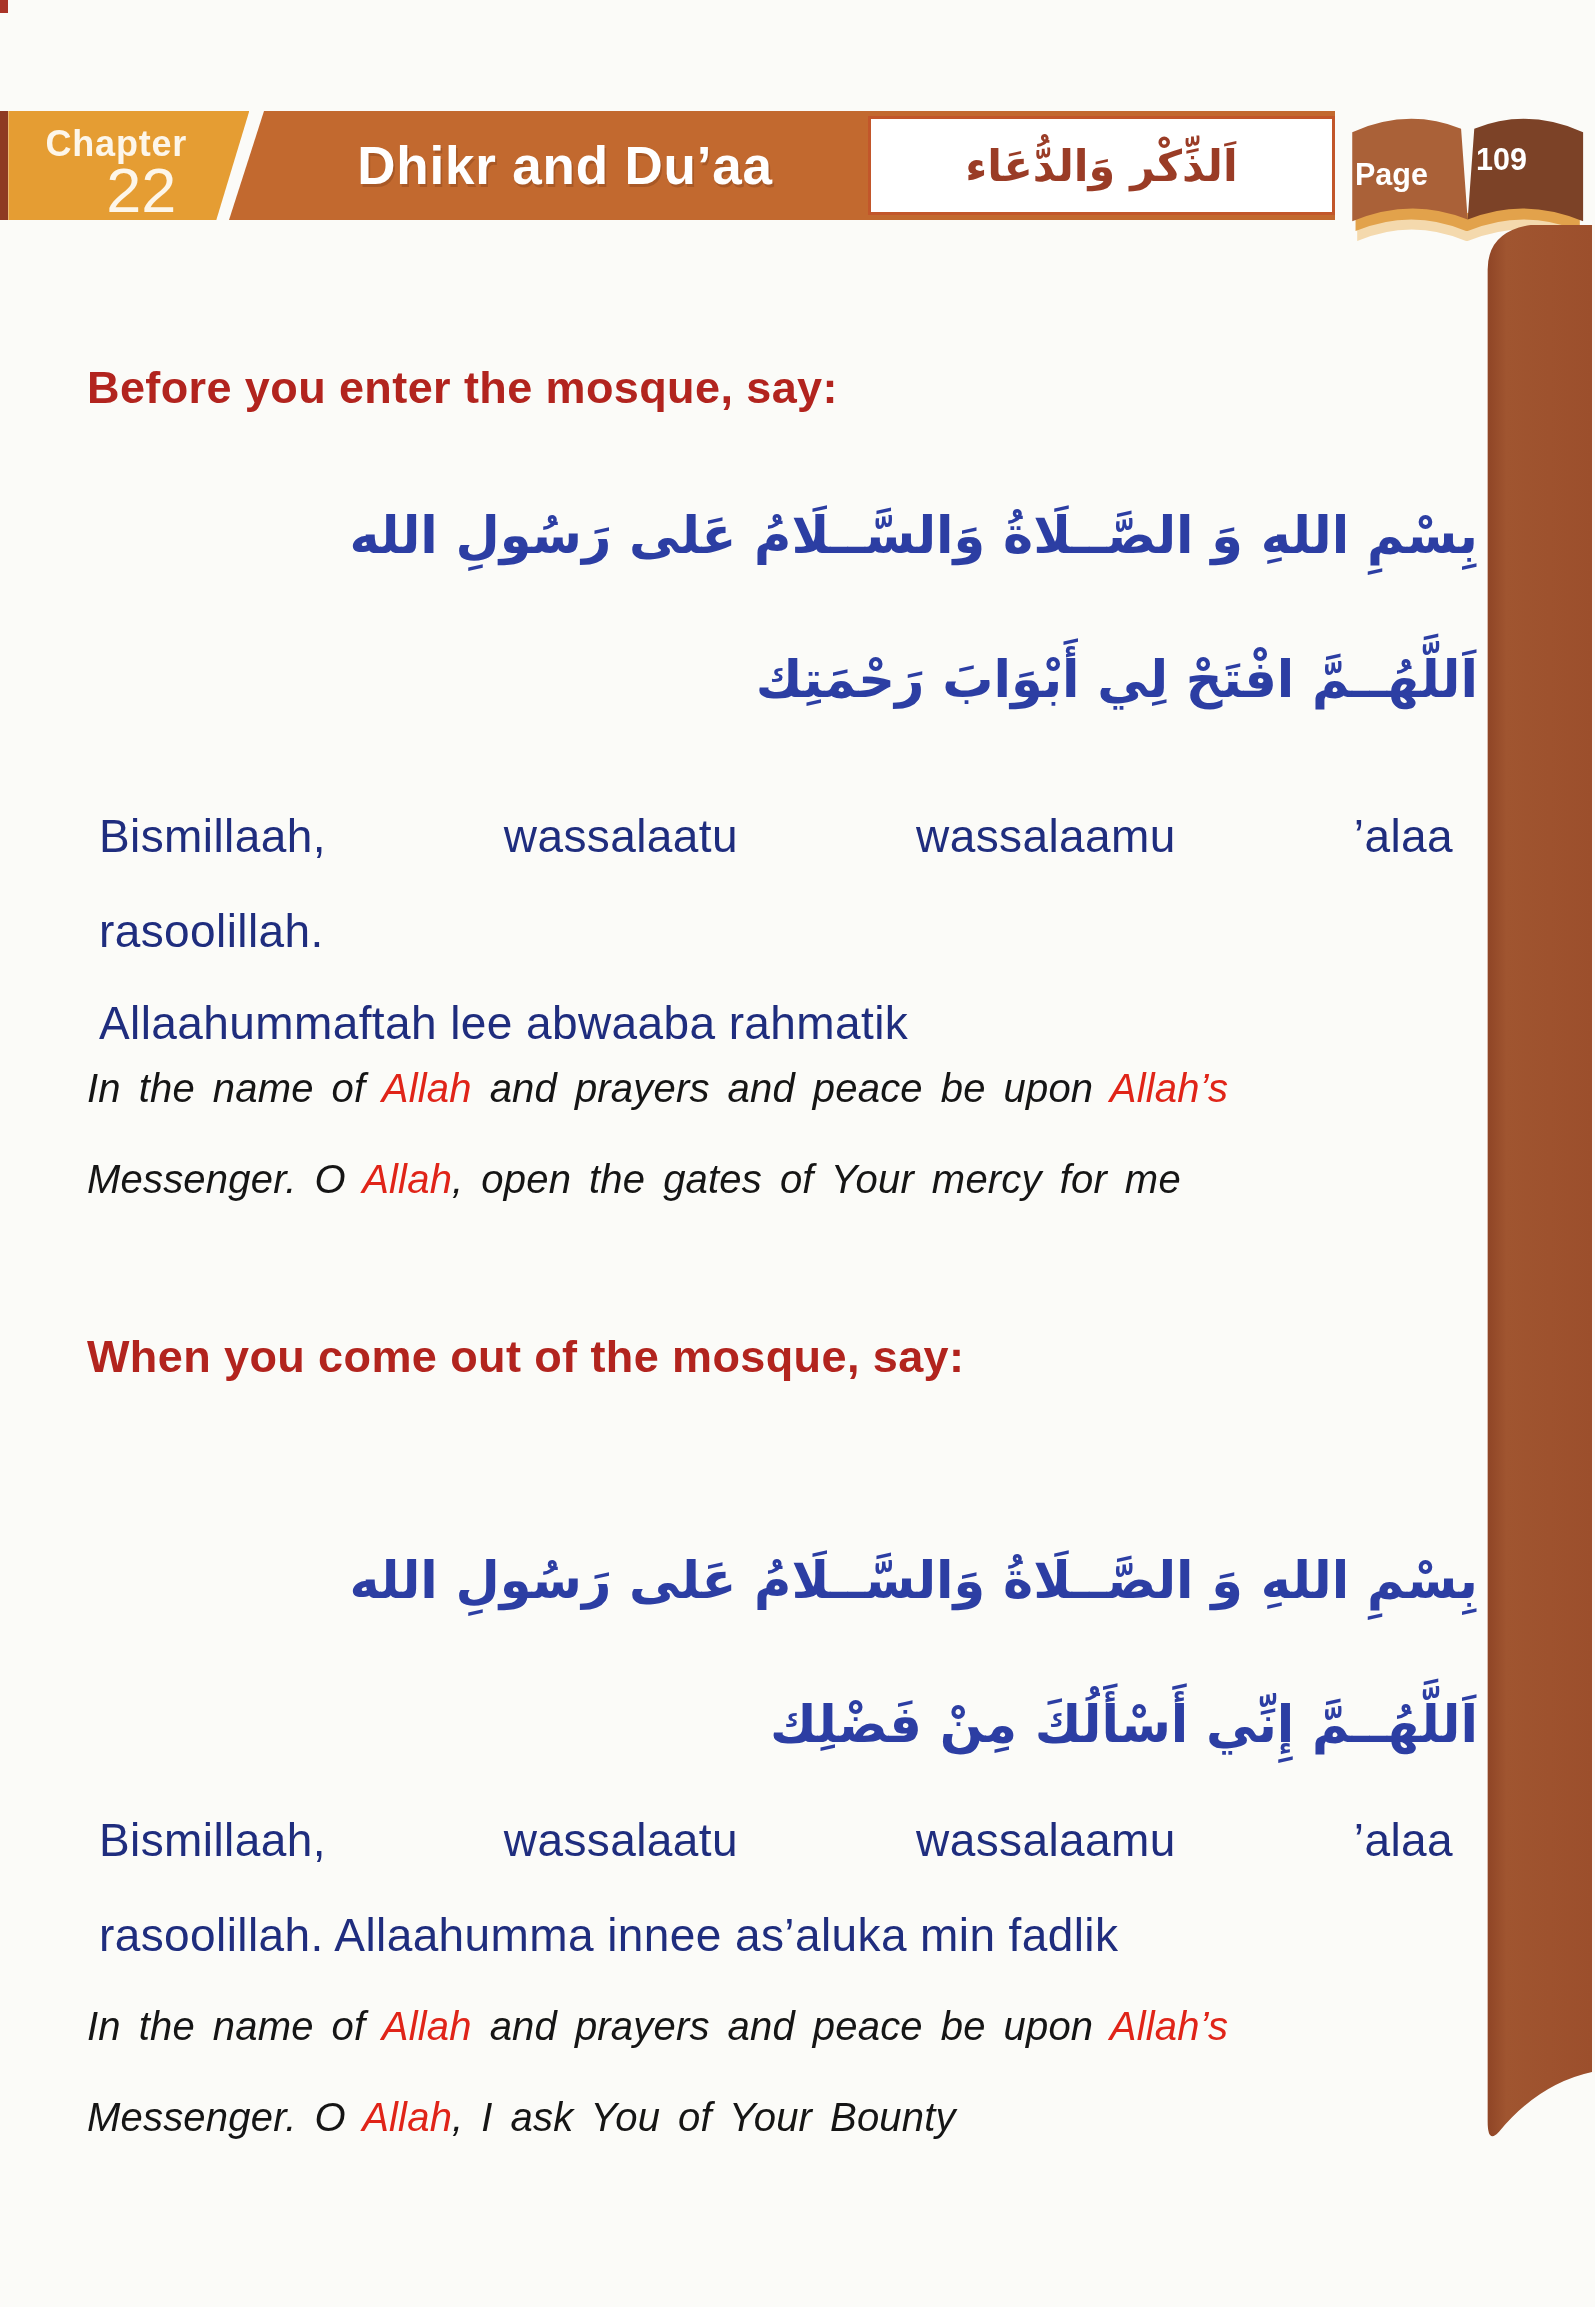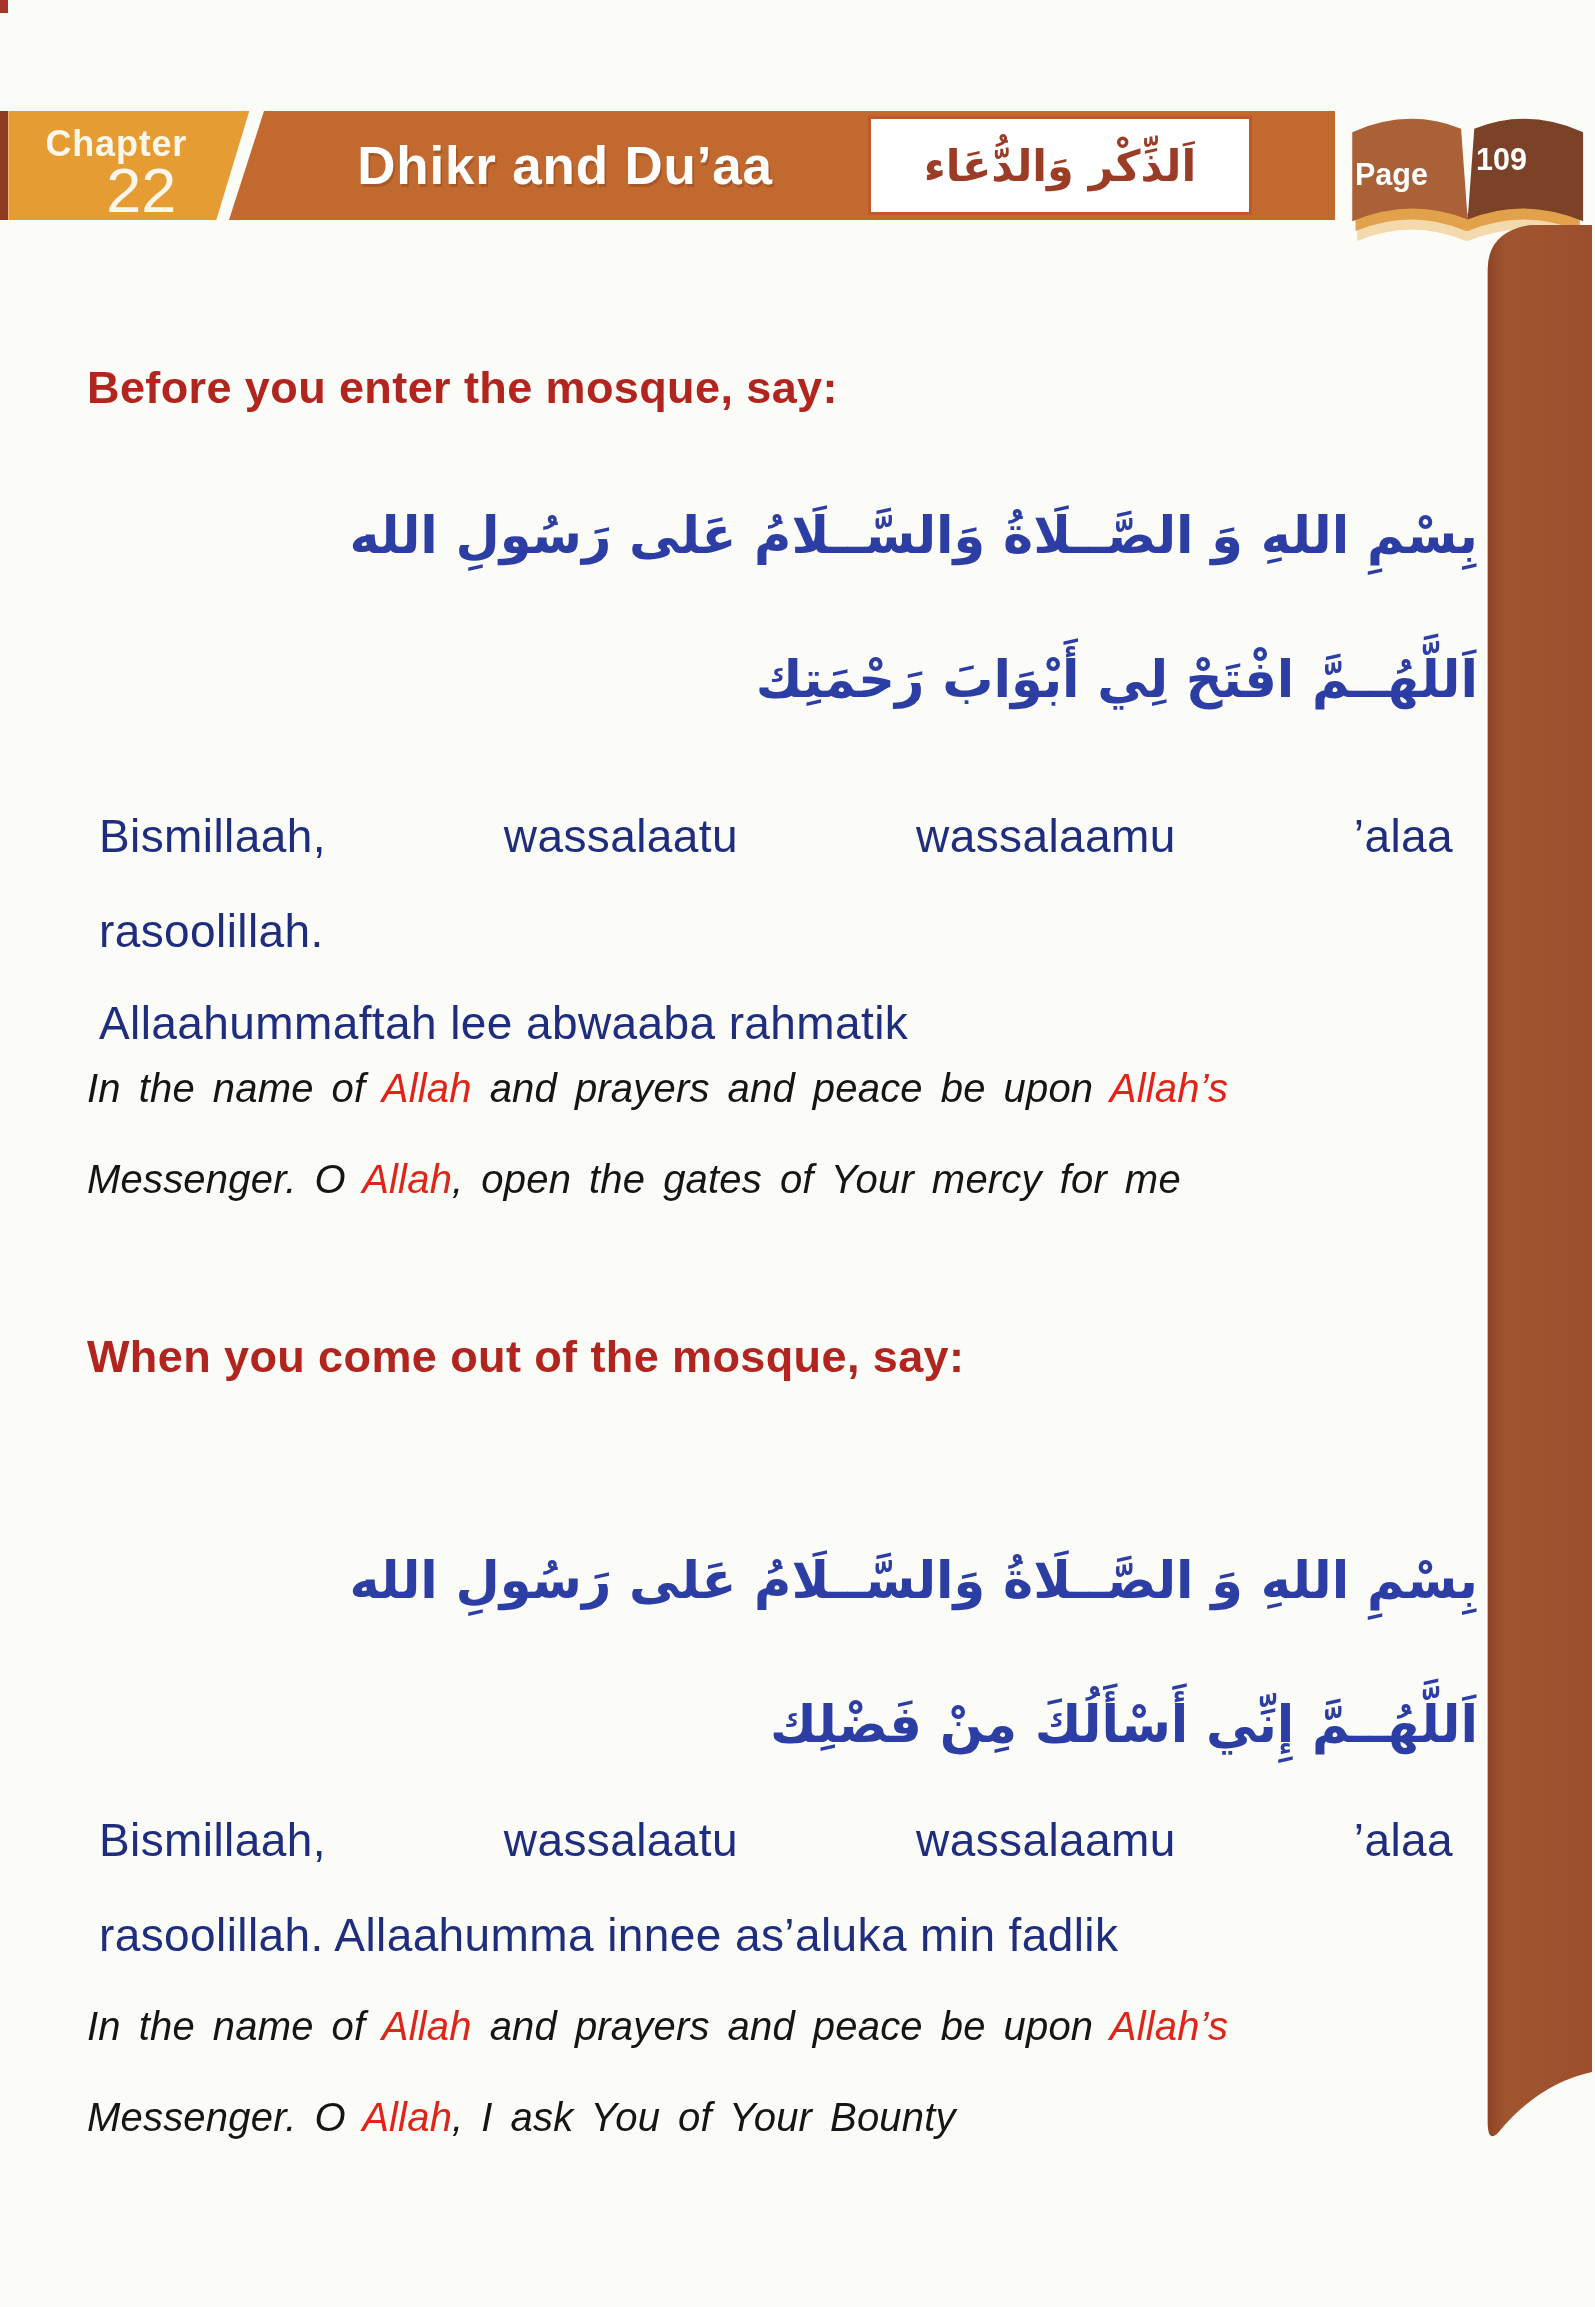--- a/index.html
+++ b/index.html
@@ -12,21 +12,21 @@
   .badge{position:absolute;left:8.3px;top:111px;width:241px;height:109px;background:var(--badge,#e59d33);
          clip-path:polygon(0 0,100% 0,calc(100% - 33px) 100%,0 100%);}
   .badge .chap{position:absolute;left:23px;top:11.6px;width:170px;text-align:center;
          color:#fdf6ea;font-weight:bold;font-size:36px;letter-spacing:0.8px;}
   .badge .num{position:absolute;left:48px;top:43px;width:170px;text-align:center;
          color:#fdf6ea;font-weight:normal;font-size:63px;}
   .bar{position:absolute;left:229px;top:111px;width:1106px;height:109px;background:var(--bar,#c2692f);
        clip-path:polygon(35px 0,100% 0,100% 100%,0 100%);}
   .bar-title{position:absolute;left:272px;top:122px;width:586px;height:87px;display:flex;align-items:center;justify-content:center;
        color:#fff;font-weight:bold;font-size:53px;letter-spacing:0.8px;text-shadow:1.7px 2.5px 0 rgba(90,40,10,.25);}
-  .ar-box{position:absolute;left:868px;top:116px;width:384px;height:99px;box-sizing:border-box;
+  .ar-box{position:absolute;left:868px;top:116px;width:467px;height:99px;box-sizing:border-box;
        background:#fff;border:3.3px solid var(--box_border,#c2562a);display:flex;align-items:center;justify-content:center;}
   .ar-box .t{font-family:"DejaVu Sans",sans-serif;direction:rtl;font-weight:bold;font-size:43px;color:var(--title_maroon,#9a3c26);}
   .book{position:absolute;left:1344px;top:104px;width:249px;height:142px;}
   .book-label{position:absolute;color:#fff;font-weight:bold;font-size:30.5px;text-align:left;width:116px;}
   .lblPage{left:1355px;top:157px;}
   .lblNum{left:1476px;top:142px;}
   .strip{position:absolute;left:1486px;top:225px;width:106px;height:1923px;}
 
   
   .h1{position:absolute;left:87px;color:var(--heading_red,#b2241e);font-weight:bold;font-size:45px;letter-spacing:0.4px;}

